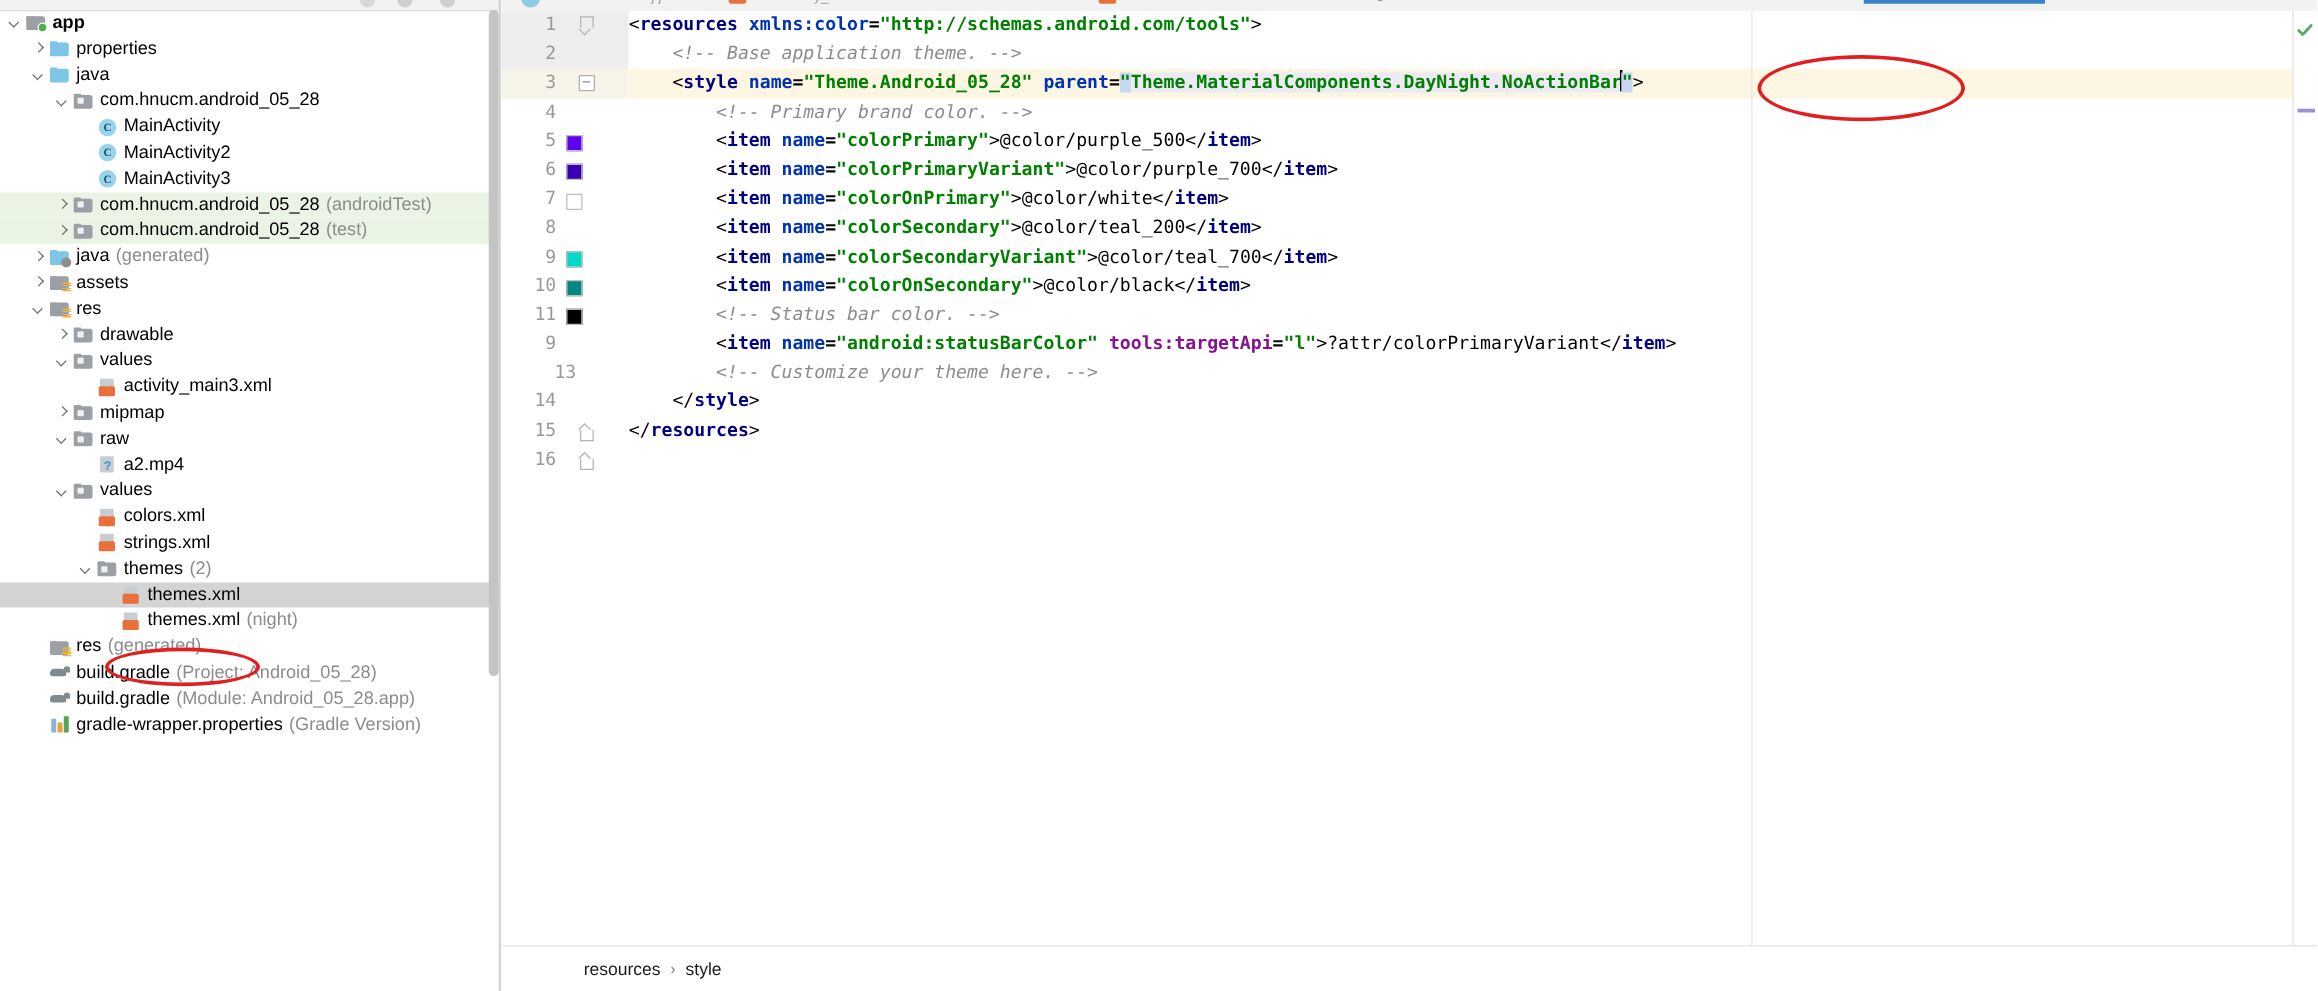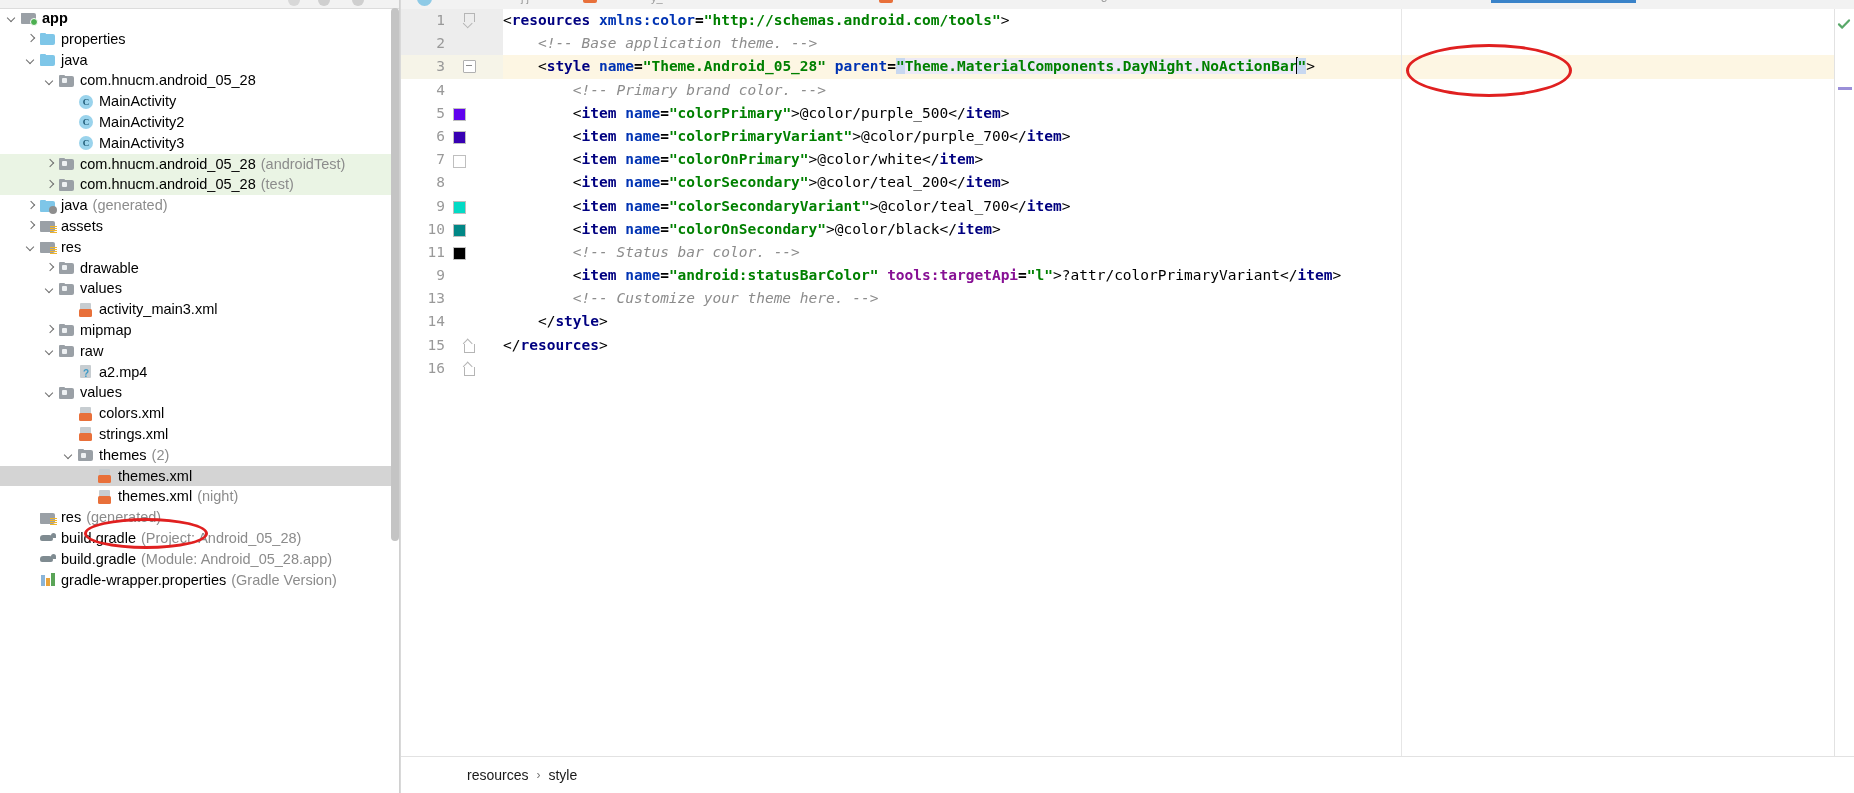--- a/index.html
+++ b/index.html
@@ -578,21 +578,21 @@
           <div class="line caret-row-g" style="position: relative;"><span class="lnum">3</span><span class="fold minus"></span></div>
           <div class="line" style="position: relative;"><span class="lnum">4</span></div>
           <div class="line" style="position: relative;"><span class="lnum">5</span><span class="swatch" style="background: rgb(96, 2, 238);"></span></div>
           <div class="line" style="position: relative;"><span class="lnum">6</span><span class="swatch" style="background: rgb(55, 0, 179);"></span></div>
           <div class="line" style="position: relative;"><span class="lnum">7</span><span class="swatch" style="background: rgb(255, 255, 255);"></span></div>
           <div class="line" style="position: relative;"><span class="lnum">8</span></div>
           <div class="line" style="position: relative;"><span class="lnum">9</span><span class="swatch" style="background: rgb(3, 218, 197);"></span></div>
           <div class="line" style="position: relative;"><span class="lnum">10</span><span class="swatch" style="background: rgb(1, 135, 134);"></span></div>
           <div class="line" style="position: relative;"><span class="lnum">11</span><span class="swatch" style="background: rgb(0, 0, 0);"></span></div>
           <div class="line" style="position: relative;"><span class="lnum">9</span></div>
-          <div class="line" style="position: relative;"><span class="lnum">13</span></div>
+          <div class="line" style="position: relative; margin-left: 16px;"><span class="lnum">13</span></div>
           <div class="line" style="position: relative;"><span class="lnum">14</span></div>
           <div class="line" style="position: relative;"><span class="lnum">15</span><span class="fold endtag"></span></div>
           <div class="line" style="position: relative;"><span class="lnum">16</span><span class="fold endtag"></span></div>
         </div>
       <div class="code-area" id="codearea">
           <div class="line"><span></span><span class="t-punc">&lt;</span><span class="t-tag">resources</span><span class="t-txt"> </span><span class="t-attr">xmlns:color</span><span class="t-eq">=</span><span class="t-val">"http://schemas.android.com/tools"</span><span class="t-punc">&gt;</span></div>
           <div class="line"><span>    </span><span class="t-cmt">&lt;!-- Base application theme. --&gt;</span></div>
           <div class="line caret-row"><span>    </span><span class="t-punc">&lt;</span><span class="t-tag">style</span><span class="t-txt"> </span><span class="t-attr">name</span><span class="t-eq">=</span><span class="t-val">"Theme.Android_05_28"</span><span class="t-txt"> </span><span class="t-attr">parent</span><span class="t-eq">=</span><span class="t-val sel-hl">"</span><span class="t-val sel-hl-soft">Theme.MaterialComponents.DayNight.NoActionBar</span><span class="caret"></span><span class="t-val sel-hl">"</span><span class="t-punc">&gt;</span></div>
           <div class="line"><span>        </span><span class="t-cmt">&lt;!-- Primary brand color. --&gt;</span></div>
           <div class="line"><span>        </span><span class="t-punc">&lt;</span><span class="t-tag">item</span><span class="t-txt"> </span><span class="t-attr">name</span><span class="t-eq">=</span><span class="t-val">"colorPrimary"</span><span class="t-punc">&gt;</span><span class="t-txt">@color/purple_500</span><span class="t-punc">&lt;/</span><span class="t-tag">item</span><span class="t-punc">&gt;</span></div>

